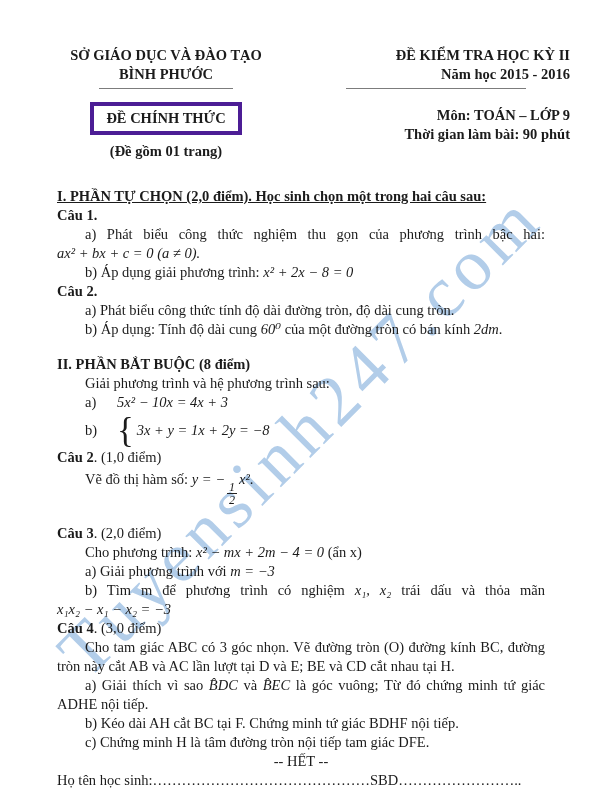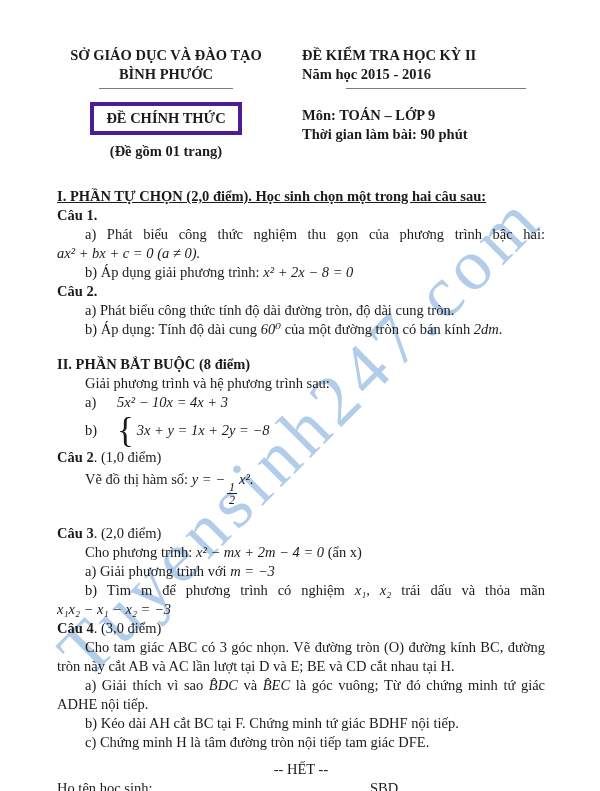--- a/index.html
+++ b/index.html
@@ -7,21 +7,21 @@
         font-family:"Liberation Serif","DejaVu Serif",serif;font-size:14.5px;color:#1b1b1b;}
   .watermark{position:absolute;left:300px;top:435px;
         transform:translate(-50%,-50%) rotate(-45deg);
         font-family:"Liberation Serif","DejaVu Serif",serif;
         font-size:72px;letter-spacing:6px;color:#b2cde9;white-space:nowrap;z-index:0;}
   .content{position:relative;z-index:1;padding:46px 30px 0 30px;}
 
   
   .header{display:flex;}
   .header-left{width:272px;text-align:center;}
-  .header-right{flex:1;text-align:left;}
+  .header-right{flex:1;text-align:right;}
   .hbold{font-weight:bold;line-height:19px;}
   .rule{height:1px;background:#7c7c7c;width:134px;margin:4px auto 0;}
   .rule-right{width:180px;}
   .official-box{display:inline-block;border:4px solid #4c1d95;font-weight:bold;
         padding:4px 12px;margin-top:13px;line-height:17px;}
   .pages-note{font-weight:bold;margin-top:7px;line-height:19px;}
   .hr-gap{height:17px;}
 
   
   .body{padding:26px 25px 0 27px;line-height:19px;}
@@ -35,21 +35,21 @@
   .system-line{display:flex;align-items:center;}
   .brace{font-size:35px;line-height:36px;font-weight:normal;display:inline-block;
         transform:scaleY(1.05);margin-right:3px;}
   .eqs{display:inline-flex;flex-direction:row;line-height:19px;}
   .frac-line{margin:3px 0 18px;}
   .frac{display:inline-flex;flex-direction:column;text-align:center;line-height:12px;
         font-size:12px;font-style:italic;vertical-align:-7px;margin:0 2px;}
   .fden{border-top:1px solid #222;padding:0 2px;}
 
   
-  .footer-het{text-align:center;margin-top:8px;}
+  .footer-het{text-align:center;}
   .footer-name{margin-top:0;}
 </style>
 </head>
 <body>
 
 <div class="page">
 
   <div class="watermark">Tuyensinh247.com</div>
 
   <div class="content">

